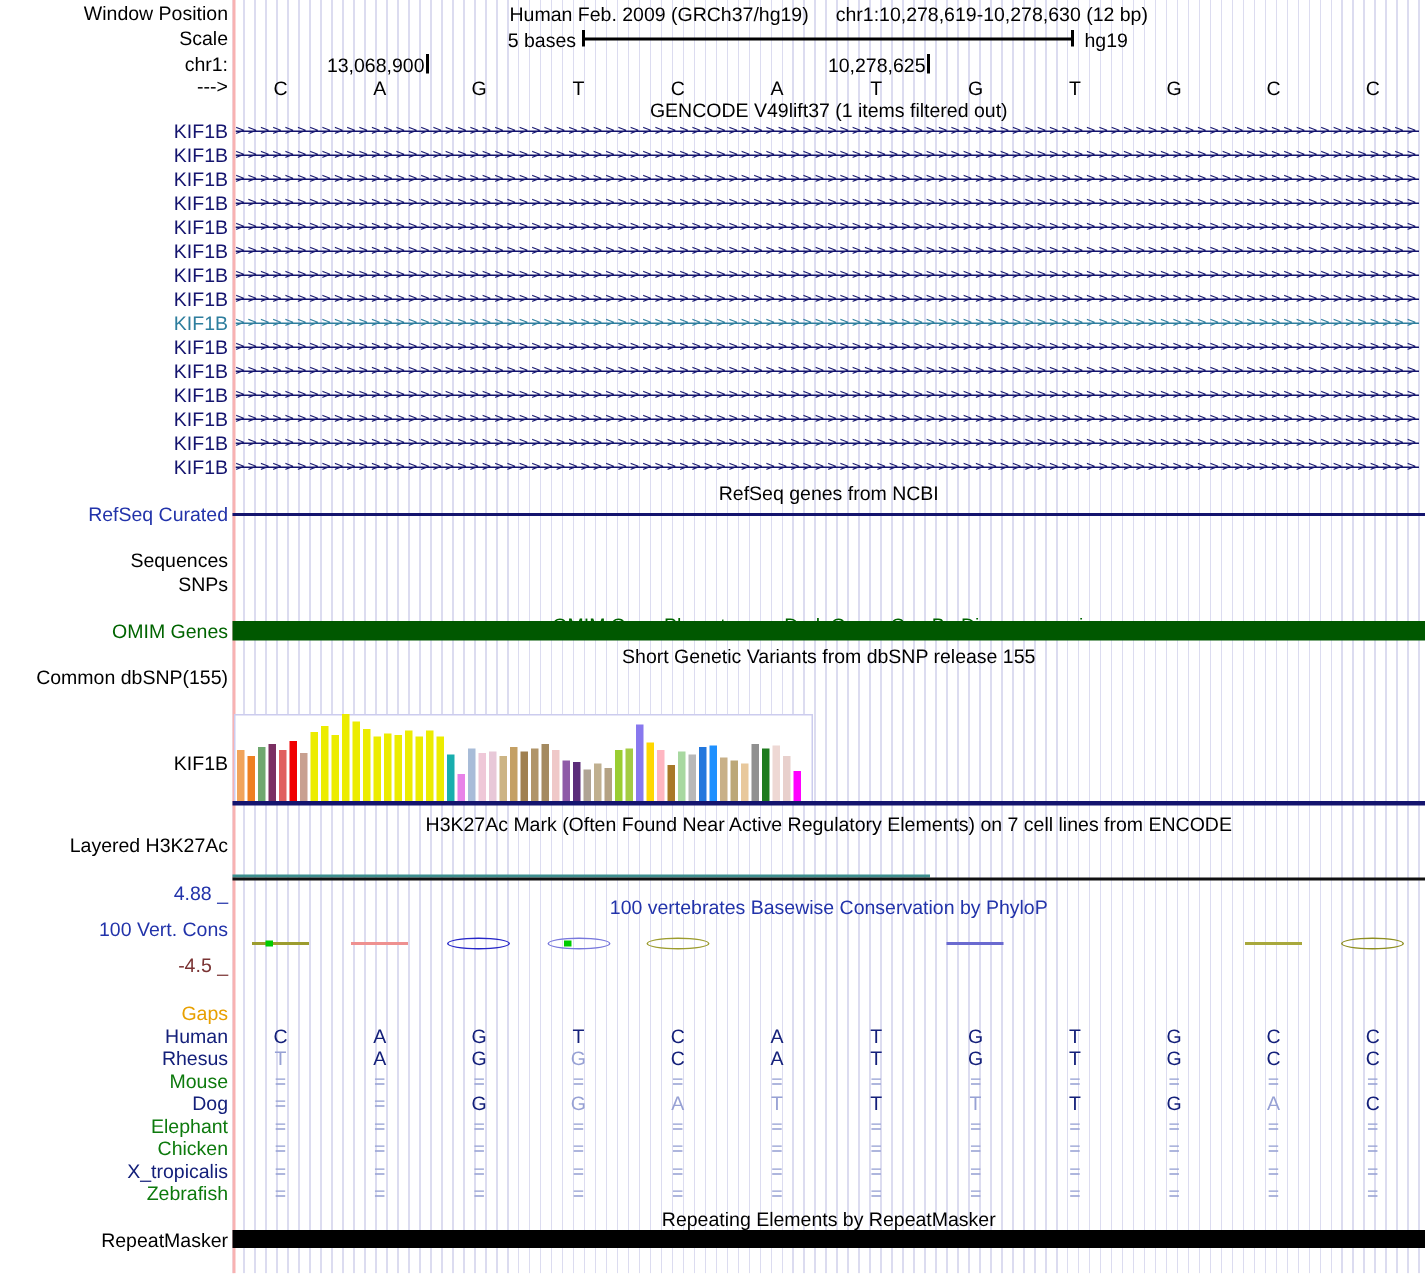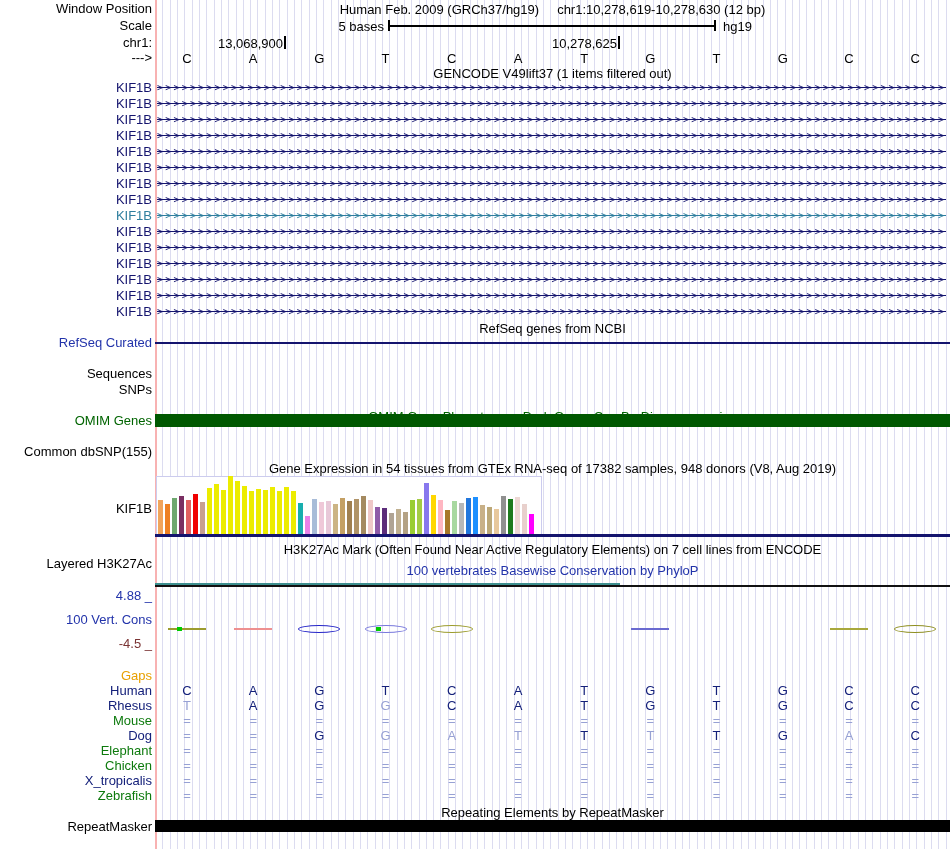--- a/index.html
+++ b/index.html
@@ -116,23 +116,23 @@
   <div class="hline" style="left:155px;top:342px;width:795px;height:2px;background:#14146E"></div>
   <span class="glabel blue" style="top:336px">RefSeq Curated</span>
 
   <span class="glabel" style="top:367px">Sequences</span>
   <span class="glabel" style="top:383px">SNPs</span>
 
   <div class="ctitle green" style="top:410px">OMIM Gene Phenotypes - Dark Green Can Be Disease-causing</div>
   <div class="hline" style="left:155px;top:414px;width:795px;height:13px;background:#005800"></div>
   <span class="glabel green" style="top:414px">OMIM Genes</span>
 
+  <div class="ctitle" style="top:431px">Short Genetic Variants from dbSNP release 155</div>
   <span class="glabel" style="top:445px">Common dbSNP(155)</span>
 
-  <div class="ctitle" style="top:462px">Gene Expression in 54 tissues from GTEx RNA-seq of 17382 samples, 948 donors (V8, Aug 2019)</div>
   <div class="box" style="left:156px;top:476px;width:384px;height:58px"></div>
   <div id="gtex-bars">
       <div class="gbar" style="left: 158px; top: 500px; height: 34px; background: rgb(241, 164, 91);"></div>
       <div class="gbar" style="left: 165px; top: 504px; height: 30px; background: rgb(238, 128, 34);"></div>
       <div class="gbar" style="left: 172px; top: 498px; height: 36px; background: rgb(111, 168, 111);"></div>
       <div class="gbar" style="left: 179px; top: 496px; height: 38px; background: rgb(122, 47, 98);"></div>
       <div class="gbar" style="left: 186px; top: 500px; height: 34px; background: rgb(224, 96, 96);"></div>
       <div class="gbar" style="left: 193px; top: 494px; height: 40px; background: rgb(240, 0, 0);"></div>
       <div class="gbar" style="left: 200px; top: 502px; height: 32px; background: rgb(200, 160, 144);"></div>
       <div class="gbar" style="left: 207px; top: 488px; height: 46px; background: rgb(236, 236, 0);"></div>
@@ -185,21 +185,21 @@
     </div>
   <span class="glabel" style="top:502px">KIF1B</span>
   <div class="hline" style="left:155px;top:534px;width:795px;height:3px;background:#14146E"></div>
 
   <div class="ctitle" style="top:543px">H3K27Ac Mark (Often Found Near Active Regulatory Elements) on 7 cell lines from ENCODE</div>
   <span class="glabel" style="top:557px">Layered H3K27Ac</span>
   <div class="hline" style="left:155px;top:583px;width:465px;height:2px;background:#3D8F8F"></div>
   <div class="hline" style="left:155px;top:585px;width:795px;height:2px;background:#111"></div>
 
   <span class="glabel blue" style="top:589px">4.88 _</span>
-  <div class="ctitle blue" style="top:564px">100 vertebrates Basewise Conservation by PhyloP</div>
+  <div class="ctitle blue" style="top:598px">100 vertebrates Basewise Conservation by PhyloP</div>
   <span class="glabel blue" style="top:613px">100 Vert. Cons</span>
   <span class="glabel maroon" style="top:637px">-4.5 _</span>
   <div id="phylop-marks">
       <div class="pline" style="left: 168px; top: 628px; width: 38px; background: rgb(156, 156, 46);"></div>
       <div class="pdot" style="left: 177px; top: 627px;"></div>
       <div class="pline" style="left: 234.2px; top: 628px; width: 38px; background: rgb(238, 144, 144);"></div>
       <div class="lens" style="left: 298.4px; top: 625px; width: 40px; border-color: rgb(38, 38, 200);"></div>
       <div class="lens" style="left: 364.6px; top: 625px; width: 40px; border-color: rgb(120, 120, 220);"></div>
       <div class="pdot" style="left: 375.6px; top: 627px;"></div>
       <div class="lens" style="left: 430.8px; top: 625px; width: 40px; border-color: rgb(156, 156, 46);"></div>

